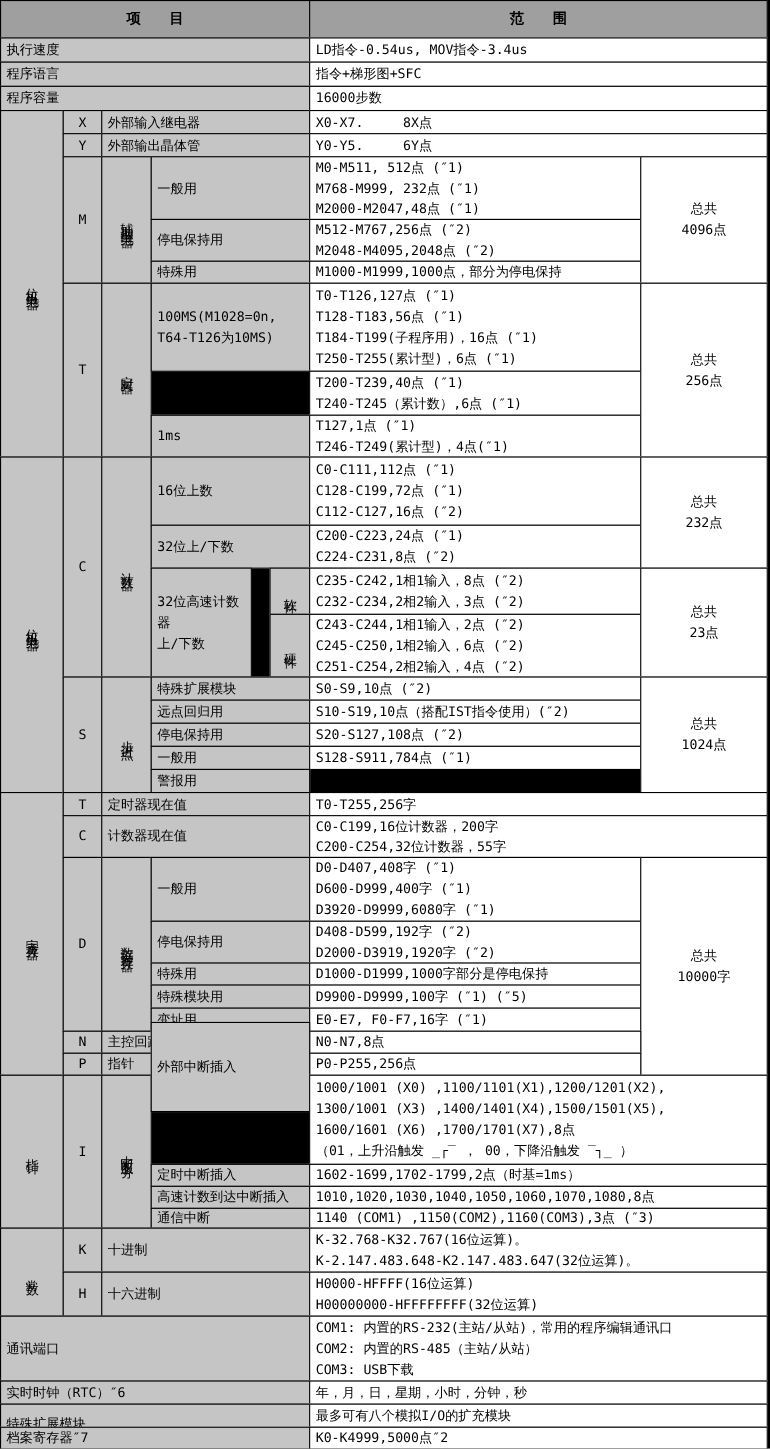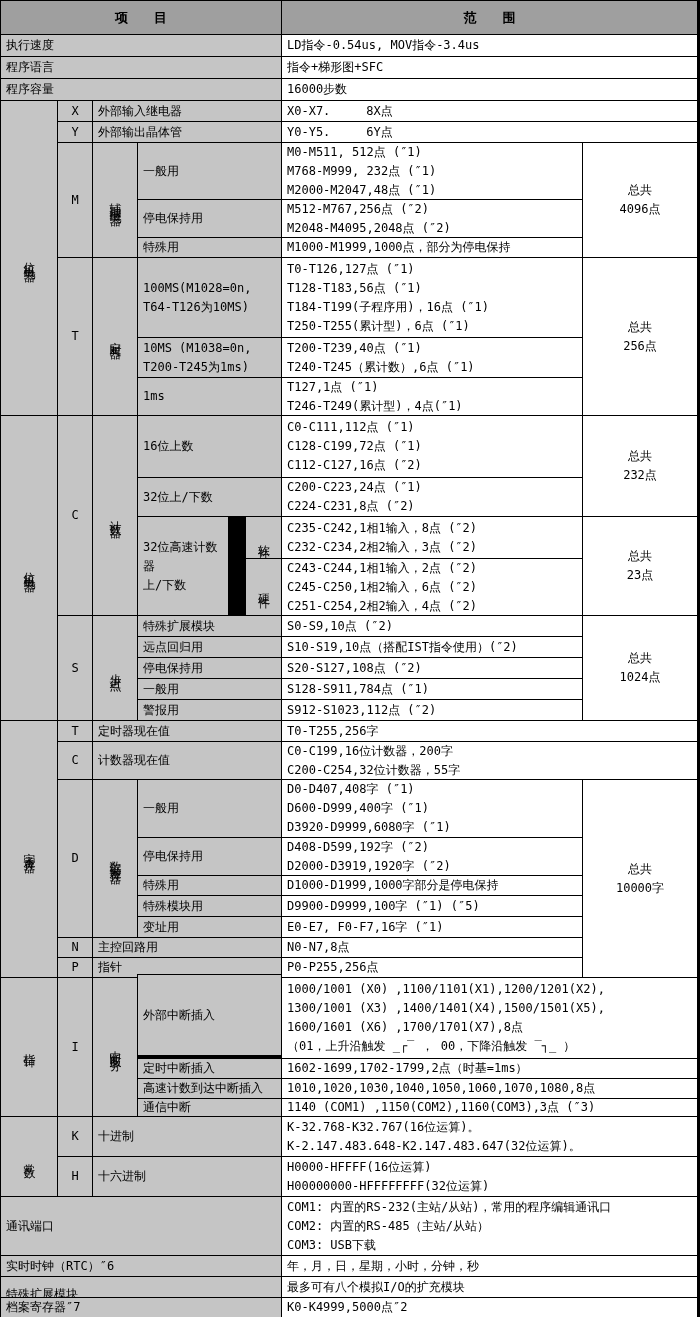--- a/index.html
+++ b/index.html
@@ -57,22 +57,20 @@
   <div class="c ctr" style="left:582px;top:142px;width:116px;height:116px">总共
 4096点</div>
 
   <div class="c g ctr" style="left:57px;top:257px;width:36px;height:159px">T</div>
   <div class="c g v" style="left:92px;top:257px;width:46px;height:159px">定时器</div>
   <div class="c g lt" style="left:137px;top:257px;width:145px;height:81px">100MS(M1028=0n, T64-T126为10MS)</div>
   <div class="c lt" style="left:281px;top:257px;width:302px;height:81px">T0-T126,127点 (″1)
 T128-T183,56点 (″1)
 T184-T199(子程序用)，16点 (″1)
 T250-T255(累计型)，6点 (″1)</div>
-  <div class="c g lt" style="left:137px;top:337px;width:145px;height:41px">10MS (M1038=0n,
-T200-T245为1ms)</div>
   <div class="c lt" style="left:281px;top:337px;width:332px;height:41px">T200-T239,40点 (″1)
 T240-T245（累计数）,6点 (″1)</div>
   <div class="c g lt" style="left:137px;top:377px;width:145px;height:39px">1ms</div>
   <div class="c lt" style="left:281px;top:377px;width:302px;height:39px">T127,1点 (″1)
 T246-T249(累计型)，4点(″1)</div>
   <div class="c ctr" style="left:582px;top:257px;width:116px;height:159px">总共
 256点</div>
 
   <div class="c g ctr" style="left:57px;top:415px;width:36px;height:201px">C</div>
   <div class="c g v" style="left:92px;top:415px;width:46px;height:201px">计数器</div>
@@ -101,21 +99,20 @@
   <div class="c g v" style="left:92px;top:615px;width:46px;height:106px">步进点</div>
   <div class="c g lt" style="left:137px;top:615px;width:145px;height:22px">特殊扩展模块</div>
   <div class="c lt" style="left:281px;top:615px;width:302px;height:22px">S0-S9,10点 (″2)</div>
   <div class="c g lt" style="left:137px;top:636px;width:145px;height:22px">远点回归用</div>
   <div class="c lt" style="left:281px;top:636px;width:302px;height:22px">S10-S19,10点（搭配IST指令使用）(″2)</div>
   <div class="c g lt" style="left:137px;top:657px;width:145px;height:22px">停电保持用</div>
   <div class="c lt" style="left:281px;top:657px;width:302px;height:22px">S20-S127,108点 (″2)</div>
   <div class="c g lt" style="left:137px;top:678px;width:145px;height:22px">一般用</div>
   <div class="c lt" style="left:281px;top:678px;width:302px;height:22px">S128-S911,784点 (″1)</div>
   <div class="c g lt" style="left:137px;top:699px;width:145px;height:22px">警报用</div>
-  <div class="c lt" style="left:281px;top:699px;width:302px;height:22px">S912-S1023,112点 (″2)</div>
   <div class="c ctr" style="left:582px;top:615px;width:116px;height:106px">总共
 1024点</div>
 
   <div class="c g ctr" style="left:57px;top:720px;width:36px;height:22px">T</div>
   <div class="c g lt" style="left:92px;top:720px;width:190px;height:22px">定时器现在值</div>
   <div class="c lt" style="left:281px;top:720px;width:417px;height:22px">T0-T255,256字</div>
   <div class="c g ctr" style="left:57px;top:741px;width:36px;height:39px">C</div>
   <div class="c g lt" style="left:92px;top:741px;width:190px;height:39px">计数器现在值</div>
   <div class="c lt" style="left:281px;top:741px;width:417px;height:39px">C0-C199,16位计数器，200字
 C200-C254,32位计数器，55字</div>
@@ -140,21 +137,21 @@
 
   <div class="c g ctr" style="left:57px;top:937px;width:36px;height:21px">N</div>
   <div class="c g lt" style="left:92px;top:937px;width:190px;height:21px">主控回路用</div>
   <div class="c lt" style="left:281px;top:937px;width:302px;height:21px">N0-N7,8点</div>
   <div class="c g ctr" style="left:57px;top:957px;width:36px;height:21px">P</div>
   <div class="c g lt" style="left:92px;top:957px;width:190px;height:21px">指针</div>
   <div class="c lt" style="left:281px;top:957px;width:302px;height:21px">P0-P255,256点</div>
 
   <div class="c g ctr" style="left:57px;top:977px;width:36px;height:140px">I</div>
   <div class="c g v" style="left:92px;top:977px;width:46px;height:140px">中断服务</div>
-  <div class="c g lt" style="left:137px;top:974px;width:145px;height:82px">外部中断插入</div>
+  <div class="c g lt" style="left:137px;top:929px;width:145px;height:82px">外部中断插入</div>
   <div class="c lt" style="left:281px;top:977px;width:417px;height:82px">1000/1001 (X0) ,1100/1101(X1),1200/1201(X2),
 1300/1001 (X3) ,1400/1401(X4),1500/1501(X5),
 1600/1601 (X6) ,1700/1701(X7),8点
 （01，上升沿触发 _┌‾ ，  00，下降沿触发 ‾┐_ ）</div>
   <div class="c g lt" style="left:137px;top:1058px;width:145px;height:21px">定时中断插入</div>
   <div class="c lt" style="left:281px;top:1058px;width:417px;height:21px">1602-1699,1702-1799,2点（时基=1ms）</div>
   <div class="c g lt" style="left:137px;top:1078px;width:145px;height:21px">高速计数到达中断插入</div>
   <div class="c lt" style="left:281px;top:1078px;width:417px;height:21px">1010,1020,1030,1040,1050,1060,1070,1080,8点</div>
   <div class="c g lt" style="left:137px;top:1098px;width:159px;height:19px">通信中断</div>
   <div class="c lt" style="left:281px;top:1098px;width:417px;height:19px">1140 (COM1) ,1150(COM2),1160(COM3),3点 (″3)</div>

